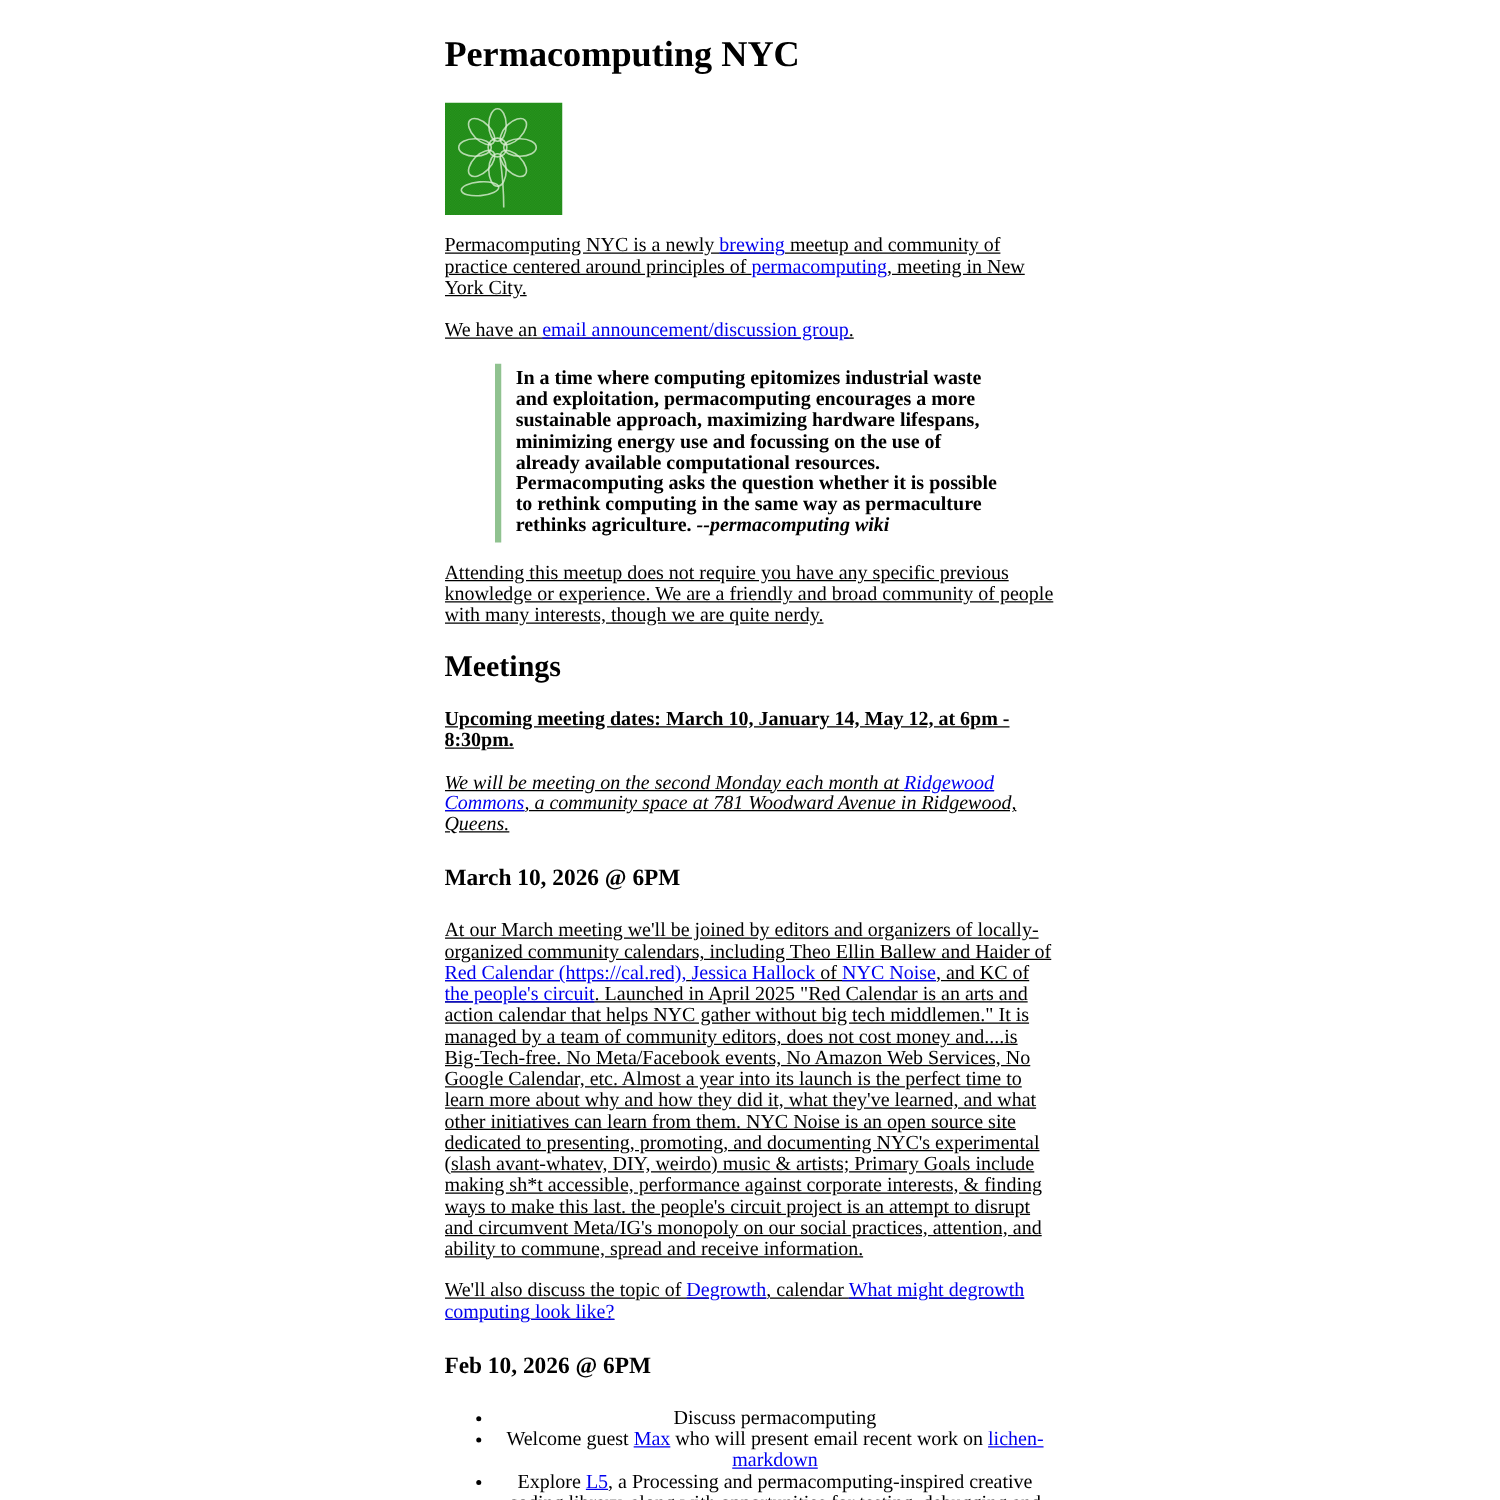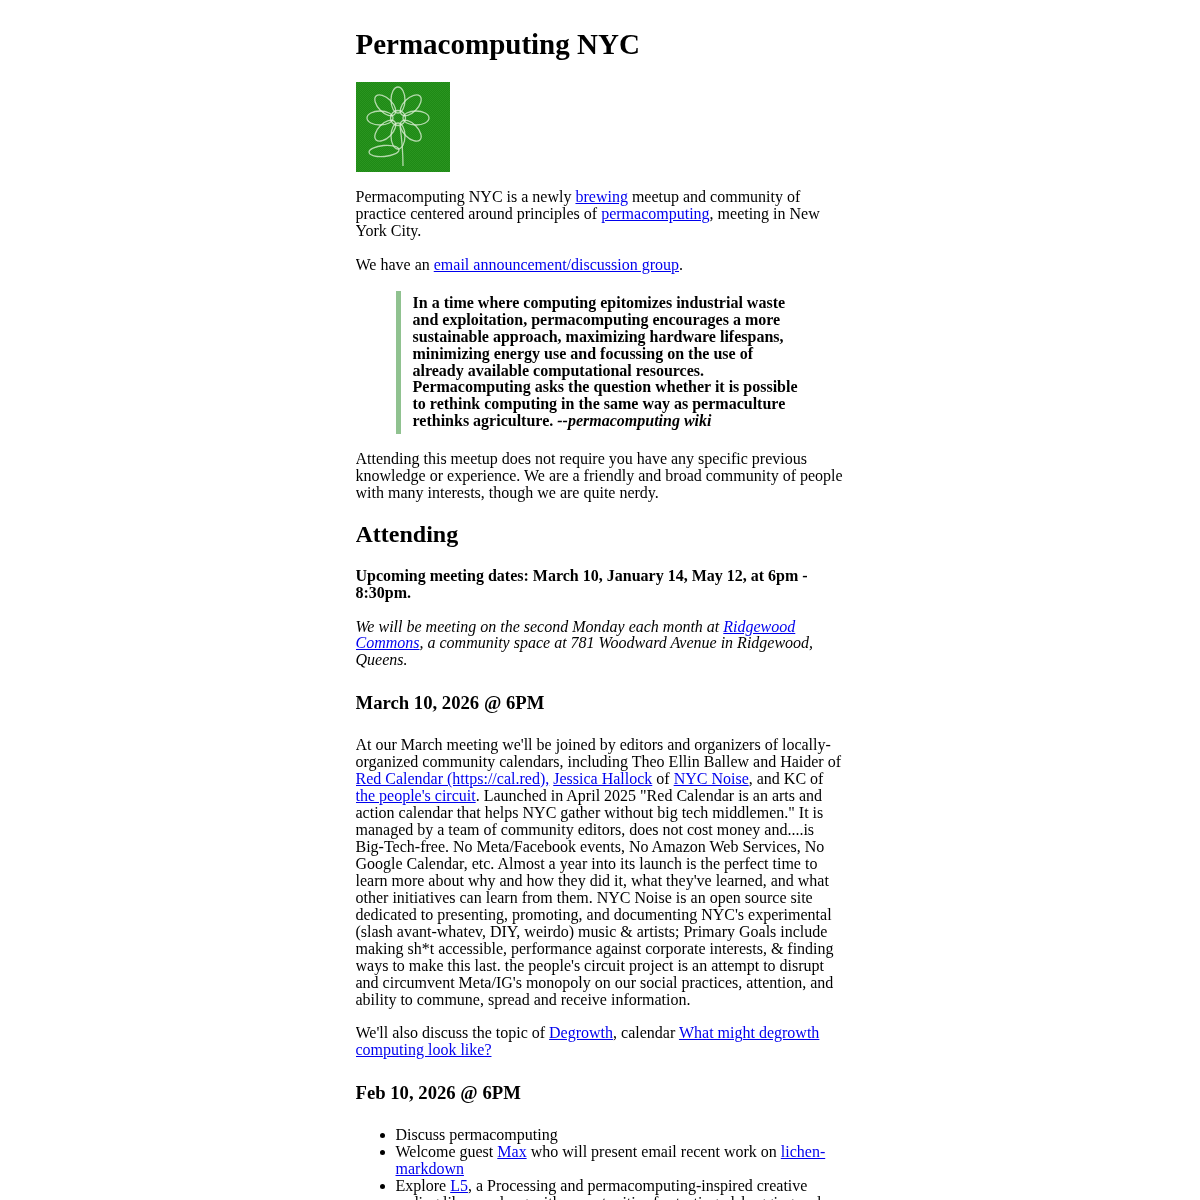--- a/index.html
+++ b/index.html
@@ -7,30 +7,30 @@
     width: 489px;
     margin: 8px auto;
     font-family: "Liberation Serif", serif;
     font-size: 16px;
     line-height: 1.06;
     color: #000000;
   }
   h1 { font-size: 29px; margin: 21px 0; line-height: 1.1; }
   h2 { font-size: 24px; margin: 20px 0; }
   h3 { font-size: 18.7px; margin: 24px 0; }
-  p  { margin: 17px 0; }
+  p  { margin: 17px 0; text-decoration: underline; }
   .logo-para { margin: 17px 0 16px 0; }
   blockquote {
     margin: 17px 40px;
     padding: 4px 0 4px 12px;
     border-left: 5px solid #90c290;
     font-weight: bold;
   }
   ul { margin: 17px 0; padding-left: 40px; }
-  li { margin: 0; }
+  li { margin: 0; text-align: center; }
   a { color: #0000EE; text-decoration: underline; }
   .bold   { font-weight: bold; }
   .italic { font-style: italic; }
   svg { display: block; }
 </style>
 </head>
 <body>
 
 <h1>Permacomputing NYC</h1>
 
@@ -61,21 +61,21 @@
 </p>
 
 <p><span>Permacomputing NYC is a newly </span><a href="#">brewing</a><span> meetup and community of practice centered around principles of </span><a href="#">permacomputing</a><span>, meeting in New York City.</span></p>
 
 <p><span>We have an </span><a href="#">email announcement/discussion group</a><span>.</span></p>
 
 <blockquote><span>In a time where computing epitomizes industrial waste and exploitation, permacomputing encourages a more sustainable approach, maximizing hardware lifespans, minimizing energy use and focussing on the use of already available computational resources. Permacomputing asks the question whether it is possible to rethink computing in the same way as permaculture rethinks agriculture. </span><span style="font-style: italic;">--permacomputing wiki</span></blockquote>
 
 <p><span>Attending this meetup does not require you have any specific previous knowledge or experience. We are a friendly and broad community of people with many interests, though we are quite nerdy.</span></p>
 
-<h2>Attending</h2>
+<h2>Meetings</h2>
 
 <p class="bold"><span>Upcoming meeting dates: March 10, January 14, May 12, at 6pm - 8:30pm.</span></p>
 
 <p class="italic"><span>We will be meeting on the second Monday each month at </span><a href="#">Ridgewood Commons</a><span>, a community space at 781 Woodward Avenue in Ridgewood, Queens.</span></p>
 
 <h3>March 10, 2026 @ 6PM</h3>
 
 <p><span>At our March meeting we'll be joined by editors and organizers of locally-organized community calendars, including Theo Ellin Ballew and Haider of </span><a href="#">Red Calendar (https://cal.red),</a><span> </span><a href="#">Jessica Hallock</a><span> of </span><a href="#">NYC Noise</a><span>, and KC of </span><a href="#">the people's circuit</a><span>. Launched in April 2025 "Red Calendar is an arts and action calendar that helps NYC gather without big tech middlemen." It is managed by a team of community editors, does not cost money and....is Big-Tech-free. No Meta/Facebook events, No Amazon Web Services, No Google Calendar, etc. Almost a year into its launch is the perfect time to learn more about why and how they did it, what they've learned, and what other initiatives can learn from them. NYC Noise is an open source site dedicated to presenting, promoting, and documenting NYC's experimental (slash avant-whatev, DIY, weirdo) music &amp; artists; Primary Goals include making sh*t accessible, performance against corporate interests, &amp; finding ways to make this last. the people's circuit project is an attempt to disrupt and circumvent Meta/IG's monopoly on our social practices, attention, and ability to commune, spread and receive information.</span></p>
 
 <p><span>We'll also discuss the topic of </span><a href="#">Degrowth</a><span>, calendar </span><a href="#">What might degrowth computing look like?</a></p>

